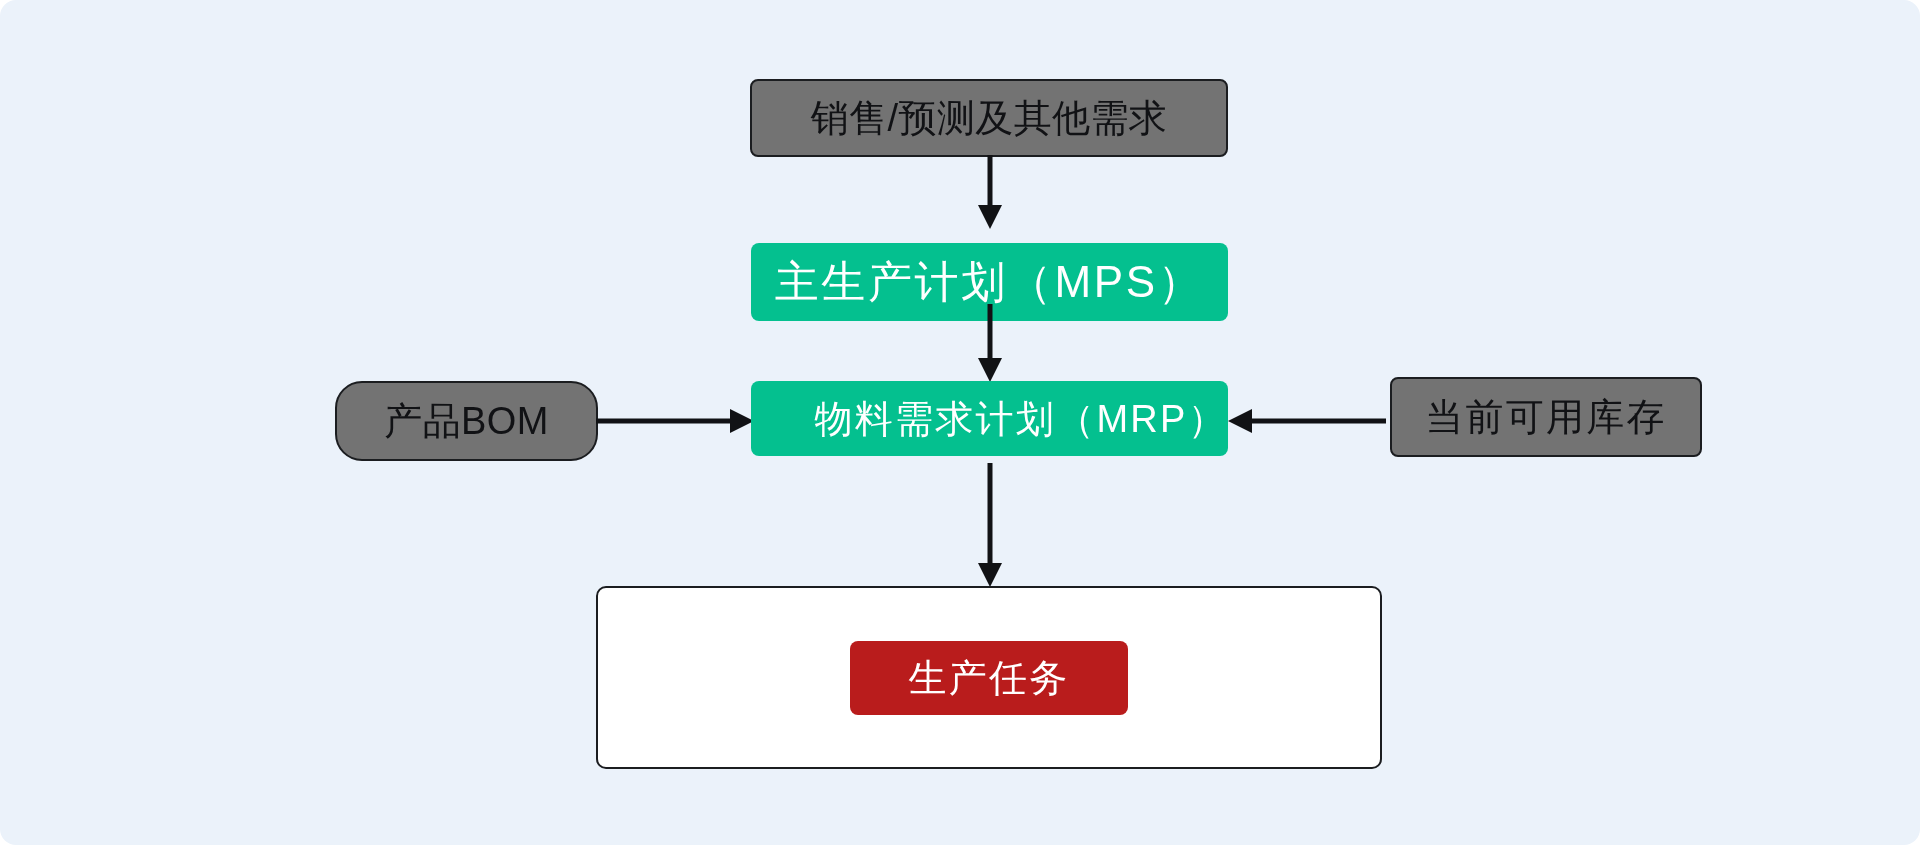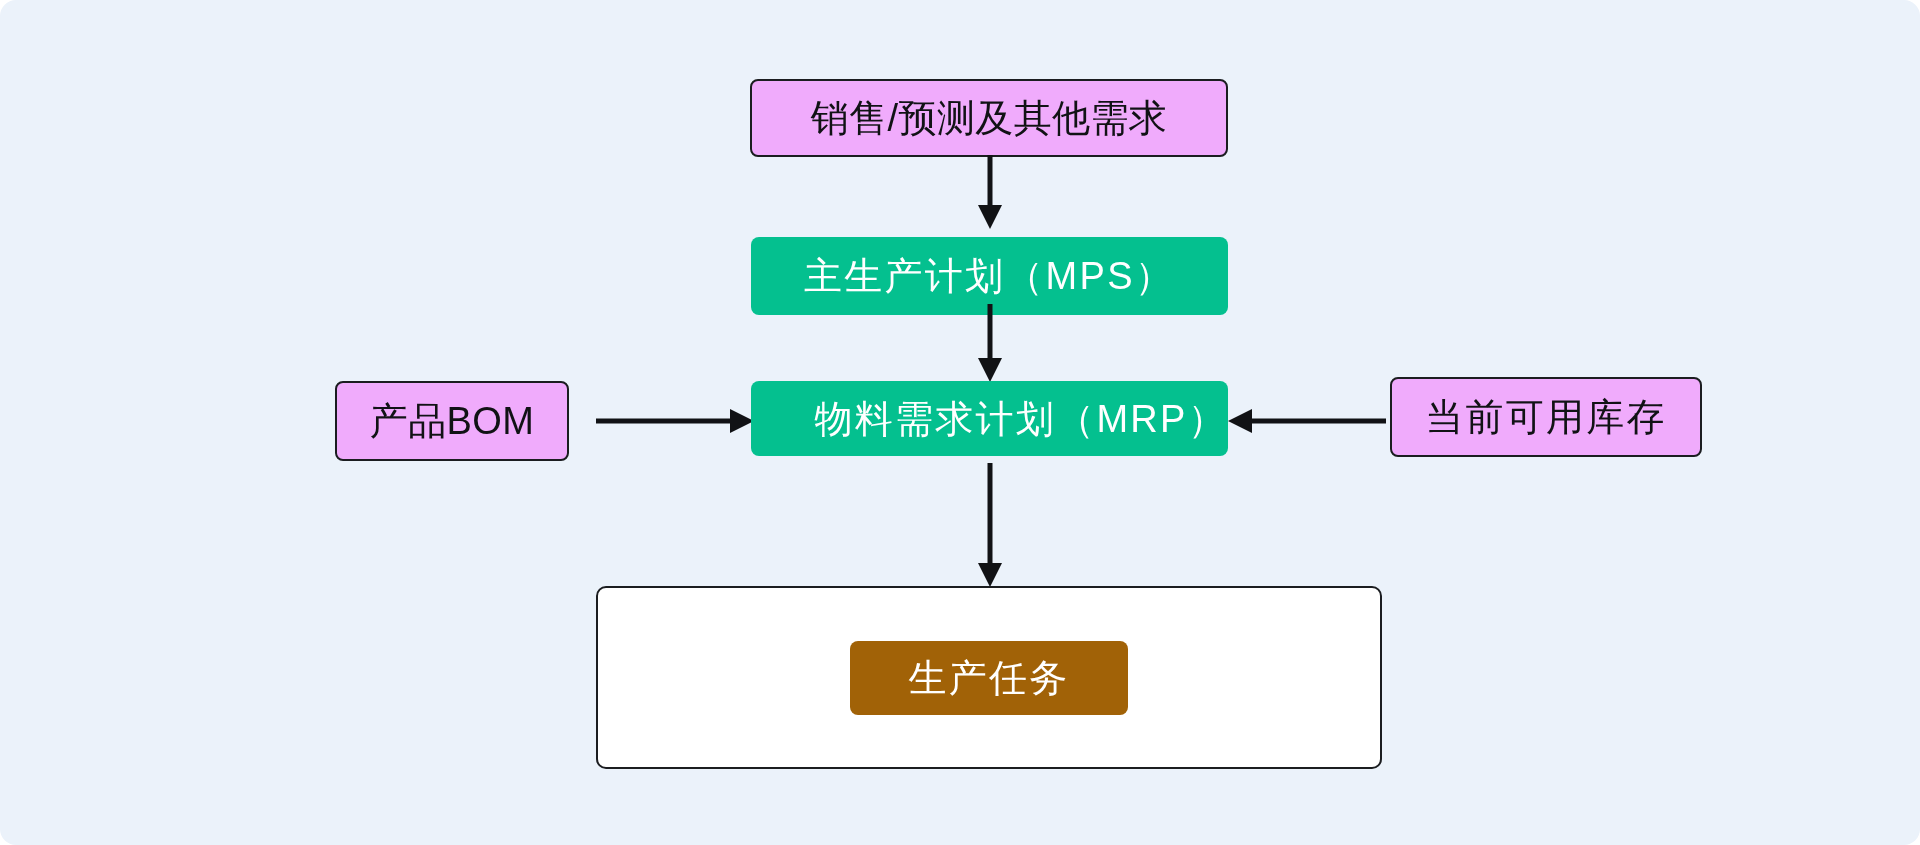--- a/index.html
+++ b/index.html
@@ -27,21 +27,21 @@
   .node {
     position: absolute;
     box-sizing: border-box;
     display: flex;
     align-items: center;
     justify-content: center;
     white-space: nowrap;
   }
 
   .node-white {
-    background: #f0abfc;
+    background: #737373;
     border: 2px solid #1b1d20;
     border-radius: 8px;
     color: #111215;
   }
 
   .node-green {
     background: #04c08f;
     border: none;
     border-radius: 8px;
     color: #ffffff;
@@ -58,41 +58,42 @@
     left: 750px;
     top: 79px;
     width: 478px;
     height: 78px;
     font-size: 38px;
   }
   #node-demand .node-label { letter-spacing: 0.01em; }
 
   #node-mps {
     left: 751px;
-    top: 237px;
+    top: 243px;
     width: 477px;
     height: 78px;
-    font-size: 38px;
+    font-size: 44px;
   }
 
   #node-mrp {
     left: 751px;
     top: 381px;
     width: 477px;
     height: 75px;
     font-size: 38px;
     justify-content: flex-end;
   }
 
   #node-bom {
     left: 335px;
     top: 381px;
-    width: 234px;
+    width: 263px;
     height: 80px;
     font-size: 38px;
+    border-radius: 27px;
   }
   #node-bom .node-label { letter-spacing: 0.01em; }
 
   #node-stock {
     left: 1382px;
     top: 377px;
     width: 312px;
     height: 80px;
     font-size: 38px;
     margin-left: 8px;
@@ -112,21 +113,21 @@
     display: flex;
     align-items: center;
     justify-content: center;
     gap: 57px;
   }
 
   .output-box {
     position: relative;
     width: 278px;
     height: 74px;
-    background: #a16207;
+    background: #b91c1c;
     border-radius: 8px;
     color: #ffffff;
     font-size: 38px;
     display: flex;
     align-items: center;
     justify-content: center;
     white-space: nowrap;
   }
 
   

